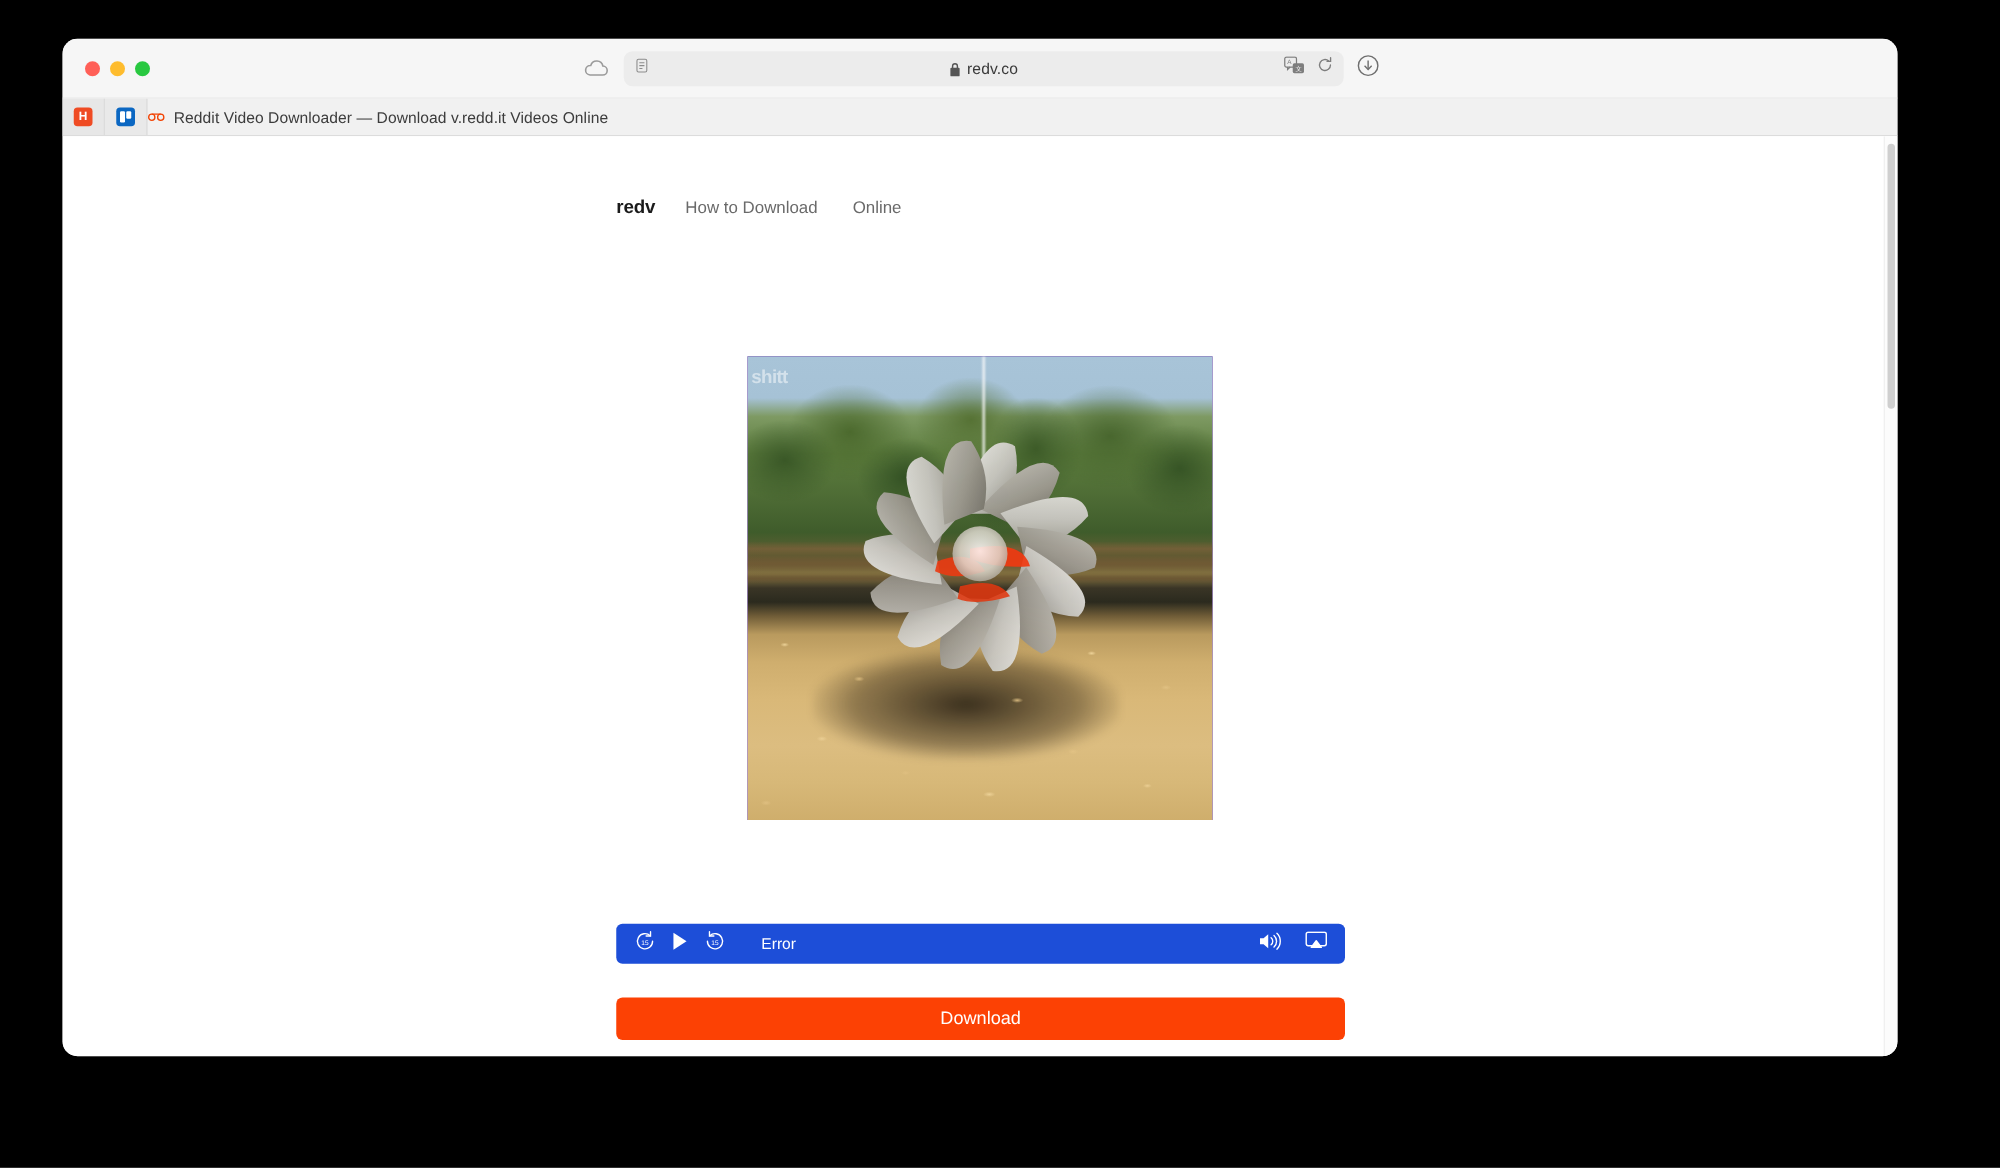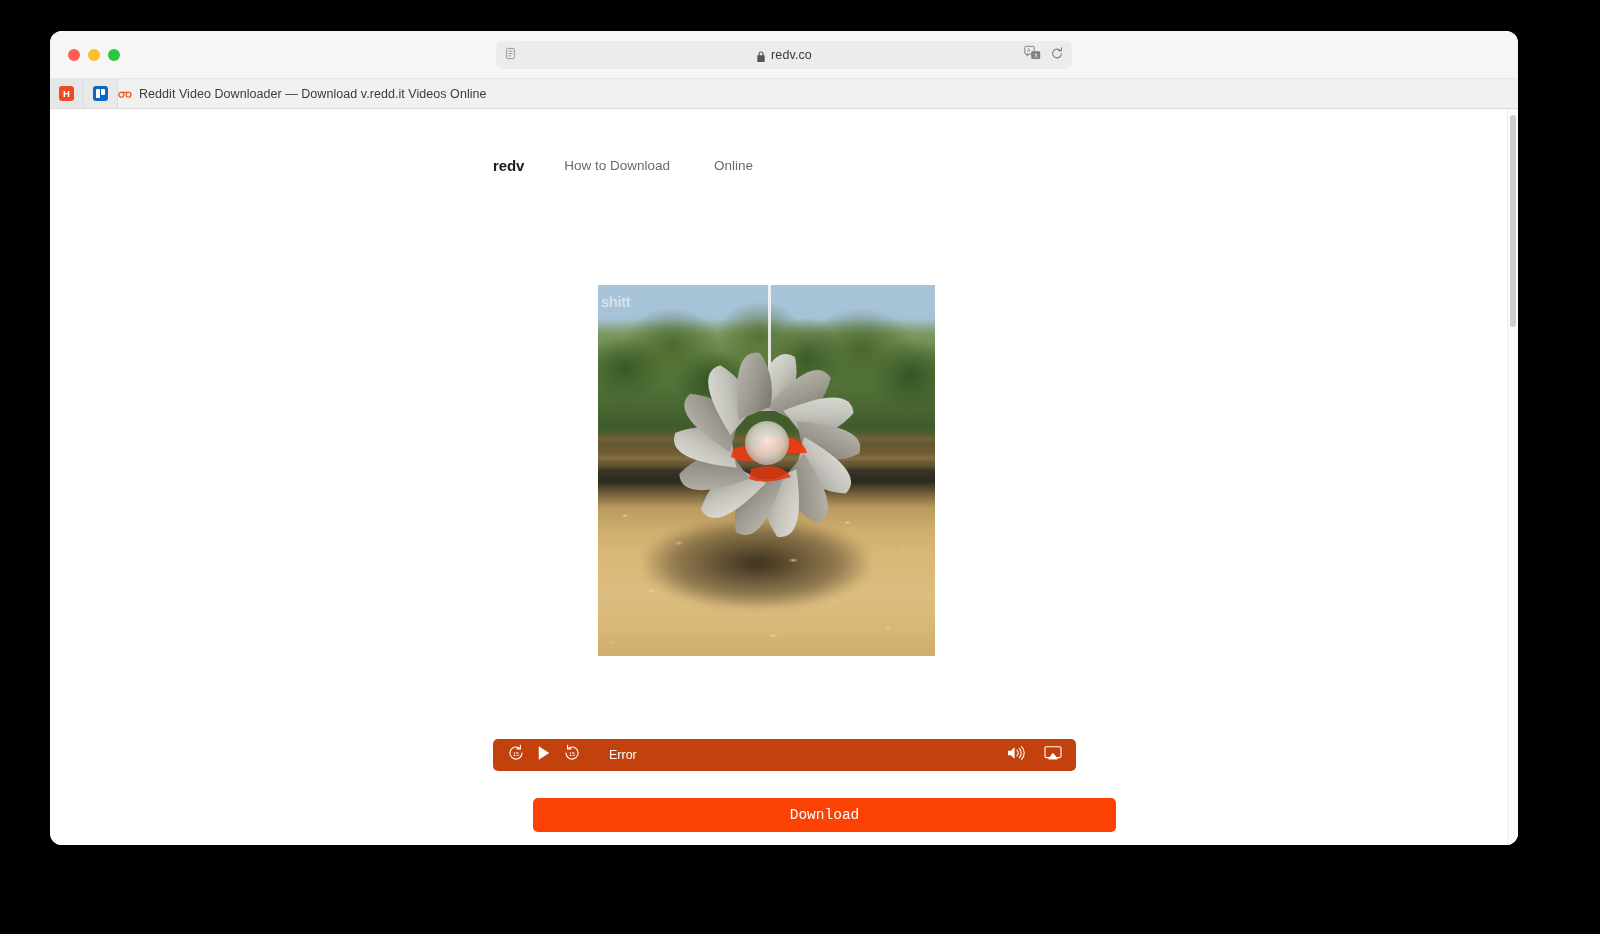--- a/index.html
+++ b/index.html
@@ -54,21 +54,20 @@
   .tl-green  { background: #28c840; }
 
   .toolbar-center {
     position: absolute;
     left: 0; right: 0;
     display: flex;
     align-items: center;
     justify-content: center;
     gap: 10px;
     pointer-events: none;
-    flex-direction: column;
   }
   .toolbar-center > * { pointer-events: auto; }
 
   .icloud-icon { width: 24px; height: 24px; display: block; color: #9b9b9b; }
 
   .urlbar {
     position: relative;
     width: 576px;
     height: 28px;
     background: #ececec;
@@ -197,21 +196,21 @@
     display: flex;
     align-items: center;
     padding-top: 48px;
     padding-left: 0;
   }
   .nav-inner {
     width: 100%;
     display: flex;
     align-items: center;
     padding-left: 443px;
-    gap: 16px;
+    gap: 0;
   }
   .brand {
     font-size: 15px;
     font-weight: bold;
     color: #1b1b1b;
     letter-spacing: -0.1px;
   }
   .nav-cta {
     margin-left: 143px;
     border: 1px solid #ff8a65;
@@ -230,21 +229,21 @@
     color: #6a6a6a;
     white-space: nowrap;
   }
   .nav-link.about { margin-left: 28px; }
 
   
   .video-block {
     position: absolute;
     left: 548px;
     top: 176px;
-    width: 337px;
+    width: 372px;
     height: 371px;
     overflow: hidden;
     background: #4c1d95;
     text-decoration: underline;
   }
   .video-sky {
     position: absolute;
     inset: 0;
     background:
       linear-gradient(to bottom,
@@ -355,21 +354,21 @@
     font-family: "Liberation Sans", sans-serif;
   }
 
   
   .player-bar {
     position: absolute;
     left: 443px;
     top: 630px;
     width: 583px;
     height: 32px;
-    background: #c2410c;
+    background: #1d4ed8;
     border-radius: 5px;
     display: flex;
     align-items: center;
     padding: 0 14px;
     color: #ffffff;
   }
   .pb-left { display: flex; align-items: center; gap: 12px; }
   .pb-status {
     margin-left: 16px;
     font-size: 12.5px;
@@ -384,26 +383,25 @@
     position: absolute;
     left: 443px;
     top: 689px;
     width: 583px;
     height: 34px;
     background: #fc4104;
     border-radius: 5px;
     border: none;
     color: #ffffff;
     font-size: 14.5px;
-    font-family: Liberation Mono, monospace;
+    font-family: Liberation Sans, sans-serif;
     cursor: pointer;
     display: flex;
     align-items: center;
     justify-content: center;
-    margin-left: 40px;
   }
 </style>
 </head>
 <body>
 
 <div class="desktop">
 
   <div class="browser-window">
 
     <div class="titlebar">

